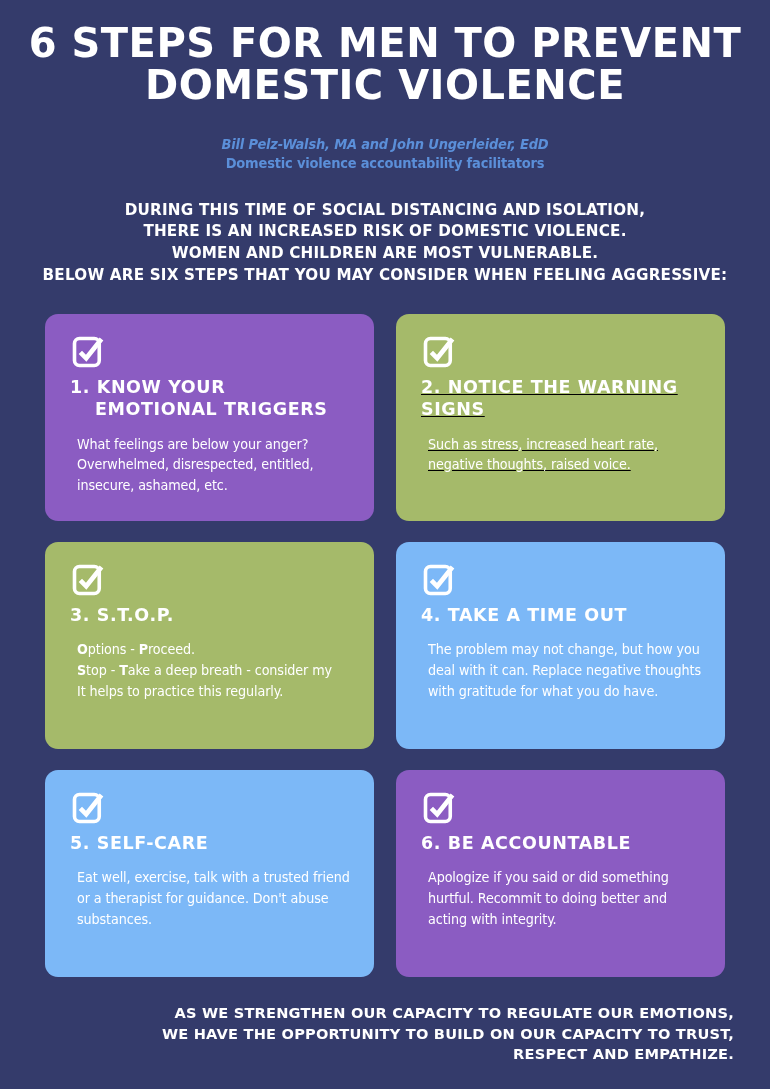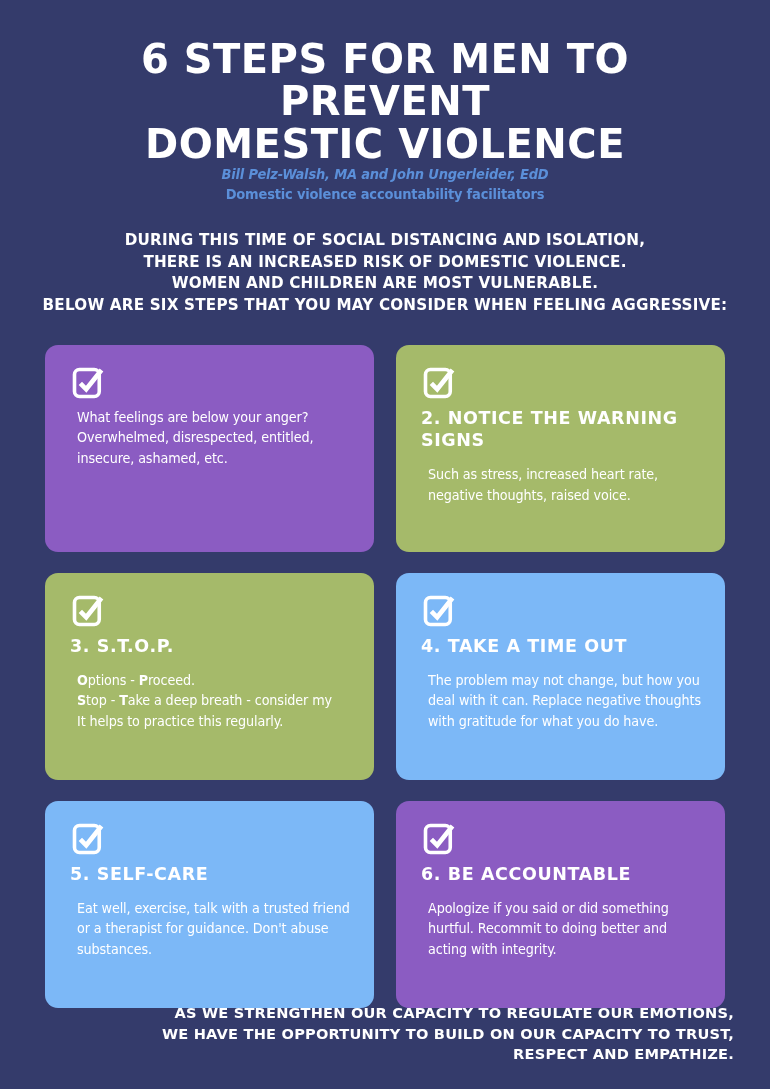--- a/index.html
+++ b/index.html
@@ -13,40 +13,40 @@
     background:#343B6B;
     font-family:"Liberation Sans", sans-serif;
     overflow:hidden;
   }
 
   .poster {
     position:relative;
     width:770px;
     height:1089px;
     background:#343B6B;
-    padding:16px;
+    padding:0;
   }
 
   
   .header { padding-top:22px; text-align:center; }
 
   .title {
     color:#FFFFFF;
     font-family:"DejaVu Sans", sans-serif;
     font-weight:bold;
     font-size:40px;
     line-height:1.06;
     letter-spacing:0.5px;
     text-transform:uppercase;
     padding:0 28px;
   }
   .title .t-line { display:block; }
 
   .byline {
-    margin-top:0;
+    margin-top:28px;
     color:#5B8FD9;
     font-family:"DejaVu Sans Condensed","DejaVu Sans", sans-serif;
     font-weight:bold;
   }
   .byline-1 {
     display:block;
     font-style:italic;
     font-size:14.5px;
     line-height:1.35;
     letter-spacing:-0.2px;
@@ -165,28 +165,32 @@
 
   <div class="grid">
 
     <div class="card" id="card-0" style="background: rgb(139, 92, 194);">
       <span class="card-icon">
         <svg viewBox="0 0 40 40" width="36" height="36" aria-hidden="true">
           <path d="M5 10.5 A5.5 5.5 0 0 1 10.5 5 H27 A5.5 5.5 0 0 1 32.5 10.5 V29.5 A5.5 5.5 0 0 1 27 35 H10.5 A5.5 5.5 0 0 1 5 29.5 Z" fill="none" stroke="#FFFFFF" stroke-width="4"></path>
           <path d="M11.5 20.5 L18 27 L35 5.5" fill="none" stroke="#FFFFFF" stroke-width="5.2" stroke-linecap="butt" stroke-linejoin="miter"></path>
         </svg>
       </span>
+      <div class="card-title">
+        <span class="ct-line">1. KNOW YOUR</span>
+        <span class="ct-line indent">EMOTIONAL TRIGGERS</span>
+      </div>
       <div class="card-body">
         <span class="cb-line">What feelings are below your anger?</span>
         <span class="cb-line">Overwhelmed, disrespected, entitled,</span>
         <span class="cb-line">insecure, ashamed, etc.</span>
       </div>
     </div>
 
-    <div class="card" id="card-1" style="background: rgb(165, 186, 106);">
+    <div class="card" id="card-1" style="background: rgb(165, 186, 106); text-decoration: underline;">
       <span class="card-icon">
         <svg viewBox="0 0 40 40" width="36" height="36" aria-hidden="true">
           <path d="M5 10.5 A5.5 5.5 0 0 1 10.5 5 H27 A5.5 5.5 0 0 1 32.5 10.5 V29.5 A5.5 5.5 0 0 1 27 35 H10.5 A5.5 5.5 0 0 1 5 29.5 Z" fill="none" stroke="#FFFFFF" stroke-width="4"></path>
           <path d="M11.5 20.5 L18 27 L35 5.5" fill="none" stroke="#FFFFFF" stroke-width="5.2" stroke-linecap="butt" stroke-linejoin="miter"></path>
         </svg>
       </span>
       <div class="card-title">
         <span class="ct-line">2. NOTICE THE WARNING</span>
         <span class="ct-line">SIGNS</span>
       </div>

